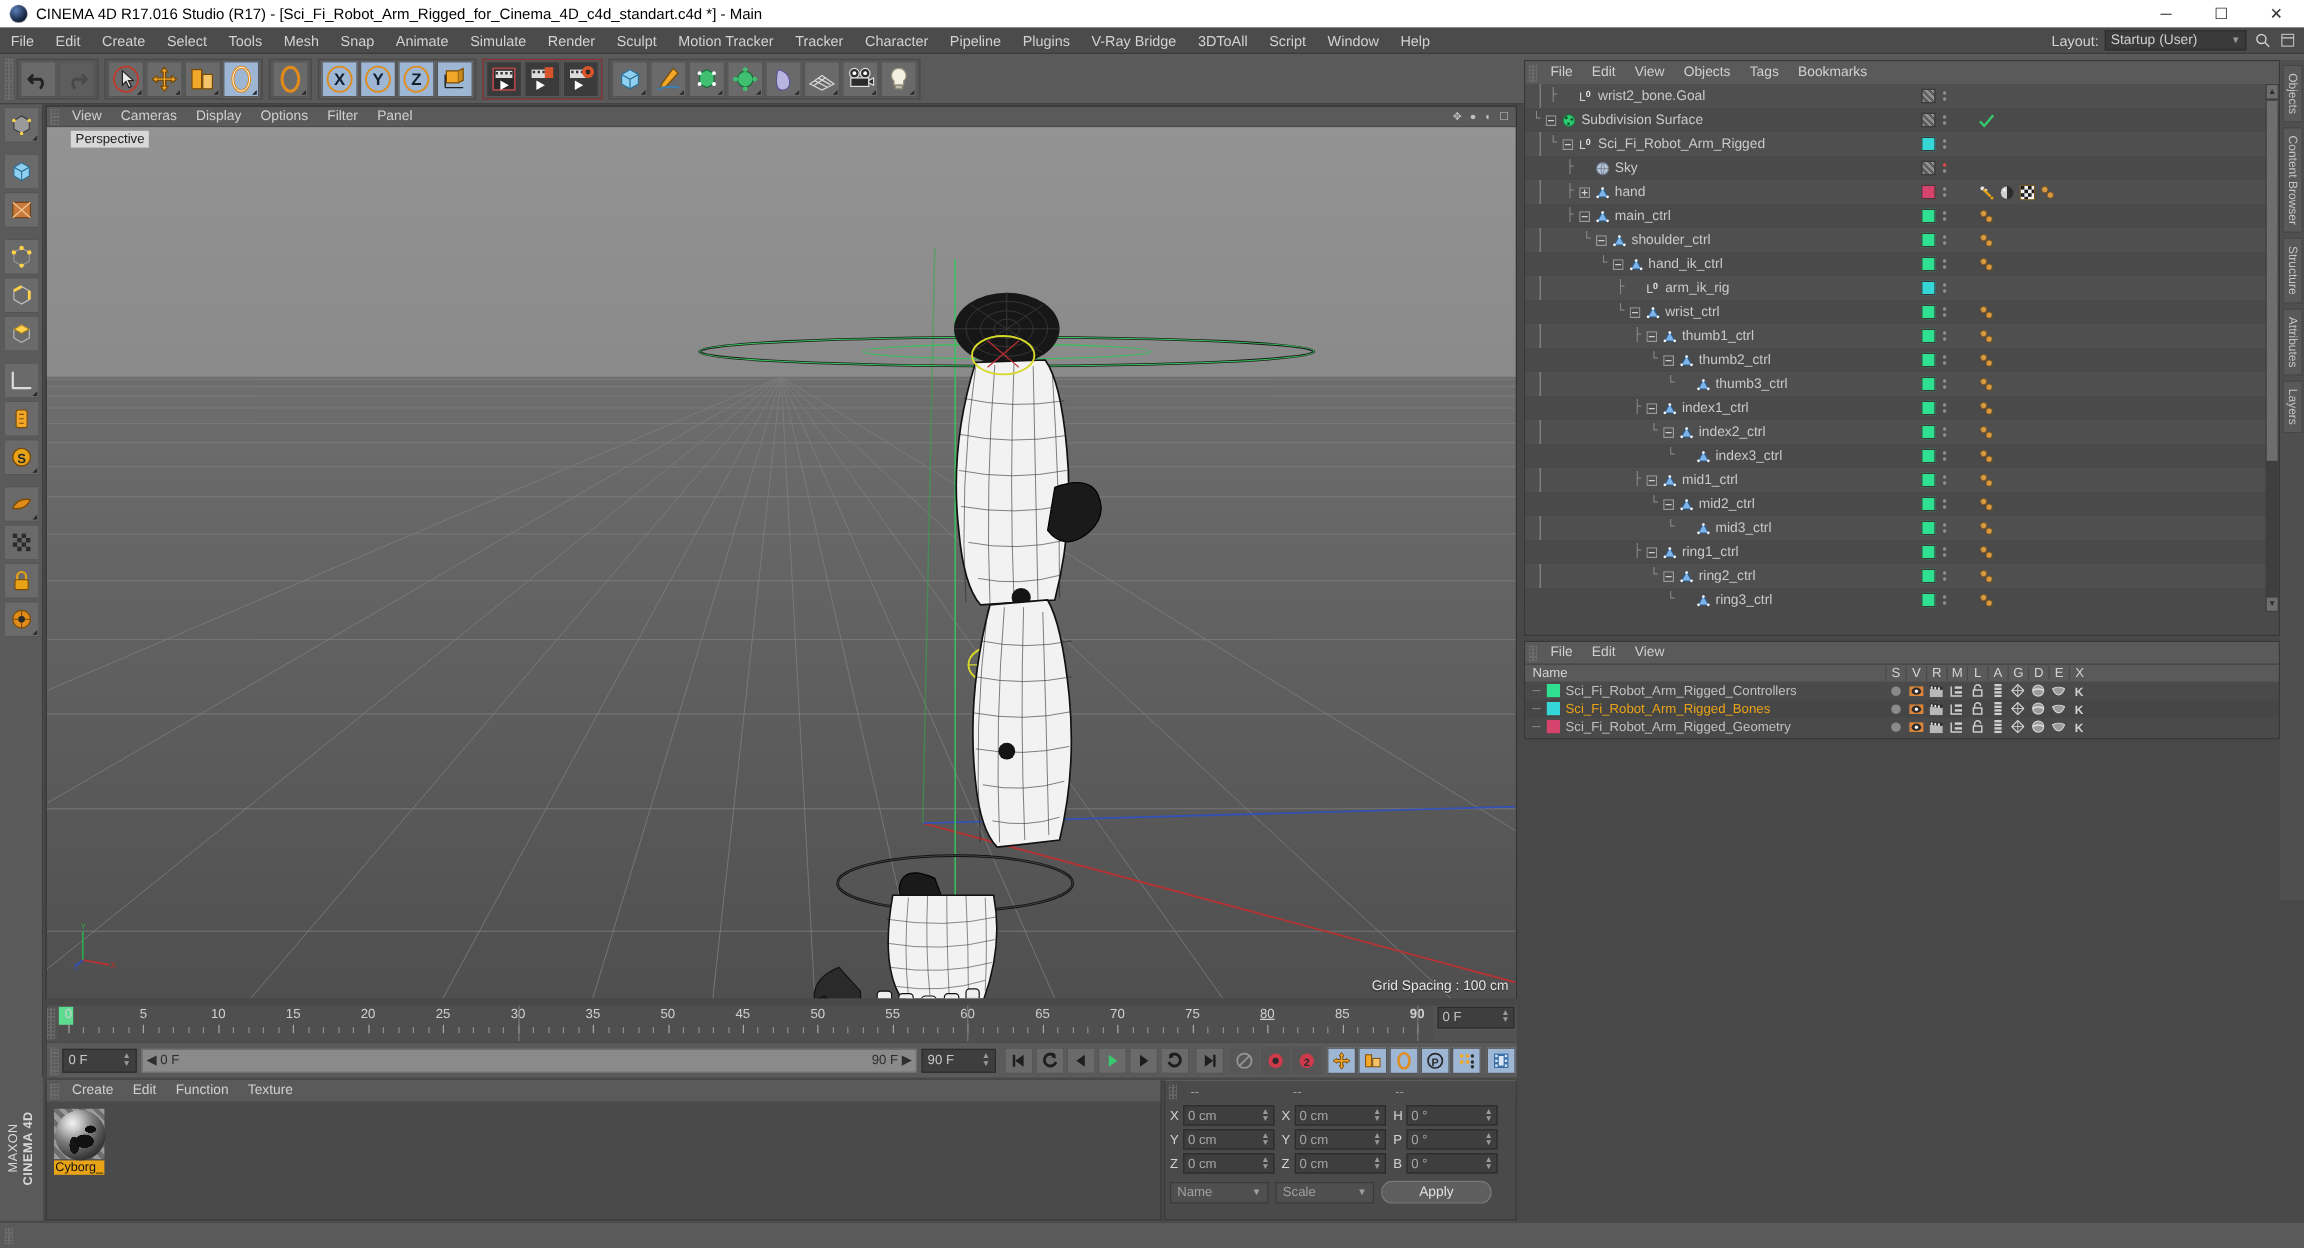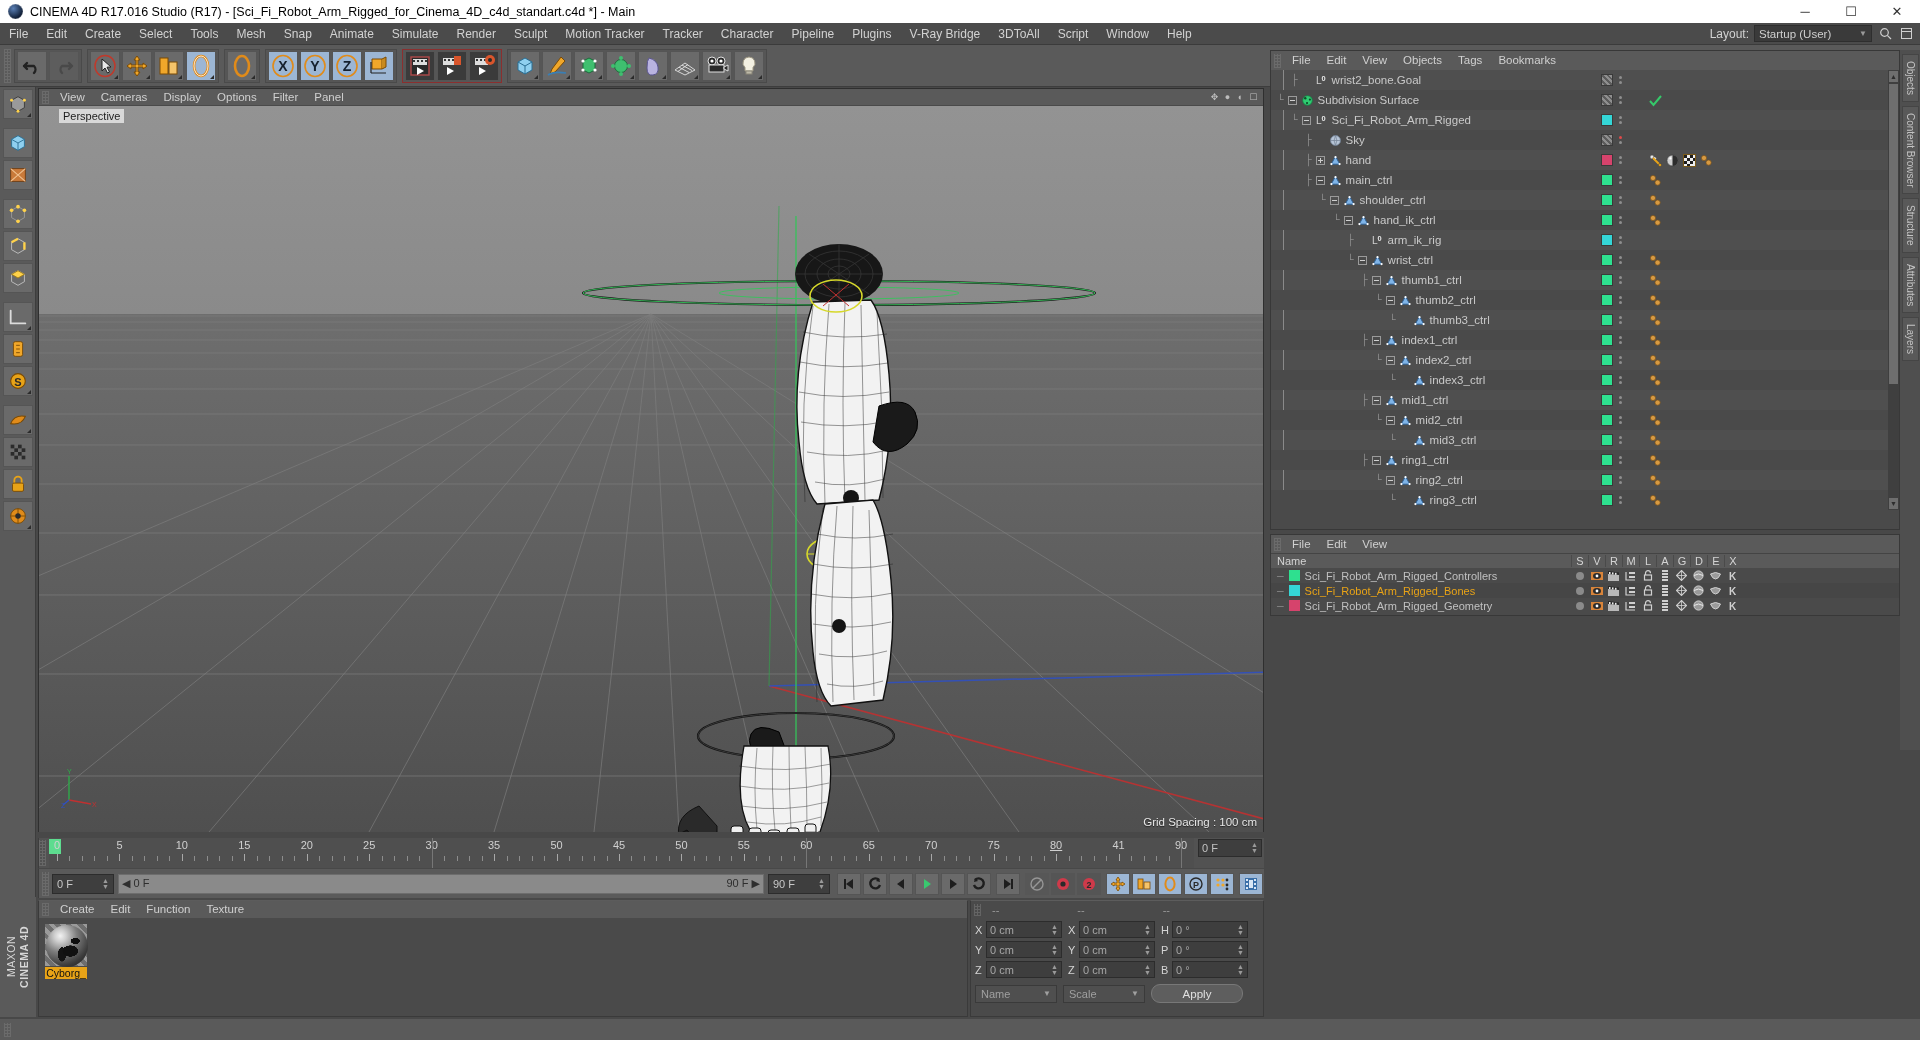--- a/index.html
+++ b/index.html
@@ -824,23 +824,23 @@
         <div class="tl-num" style="left: 757.333px;">60</div>
         <div class="tl-tick maj" style="left: 757.333px;"></div>
         <div class="tl-num" style="left: 819.778px;">65</div>
         <div class="tl-tick maj" style="left: 819.778px;"></div>
         <div class="tl-num" style="left: 882.222px;">70</div>
         <div class="tl-tick maj" style="left: 882.222px;"></div>
         <div class="tl-num" style="left: 944.667px;">75</div>
         <div class="tl-tick maj" style="left: 944.667px;"></div>
         <div class="tl-num" style="left: 1007.11px; text-decoration: underline;">80</div>
         <div class="tl-tick maj" style="left: 1007.11px;"></div>
-        <div class="tl-num" style="left: 1069.56px;">41</div>
+        <div class="tl-num" style="left: 1069.56px;">85</div>
         <div class="tl-tick maj" style="left: 1069.56px;"></div>
-        <div class="tl-num" style="left: 1132px;">90</div>
+        <div class="tl-num" style="left: 1132px; font-weight: bold;">90</div>
         <div class="tl-tick maj" style="left: 1132px;"></div>
         <div class="tl-tick" style="left: 20.4889px;"></div>
         <div class="tl-tick" style="left: 32.9778px;"></div>
         <div class="tl-tick" style="left: 45.4667px;"></div>
         <div class="tl-tick" style="left: 57.9556px;"></div>
         <div class="tl-tick" style="left: 82.9333px;"></div>
         <div class="tl-tick" style="left: 95.4222px;"></div>
         <div class="tl-tick" style="left: 107.911px;"></div>
         <div class="tl-tick" style="left: 120.4px;"></div>
         <div class="tl-tick" style="left: 145.378px;"></div>

